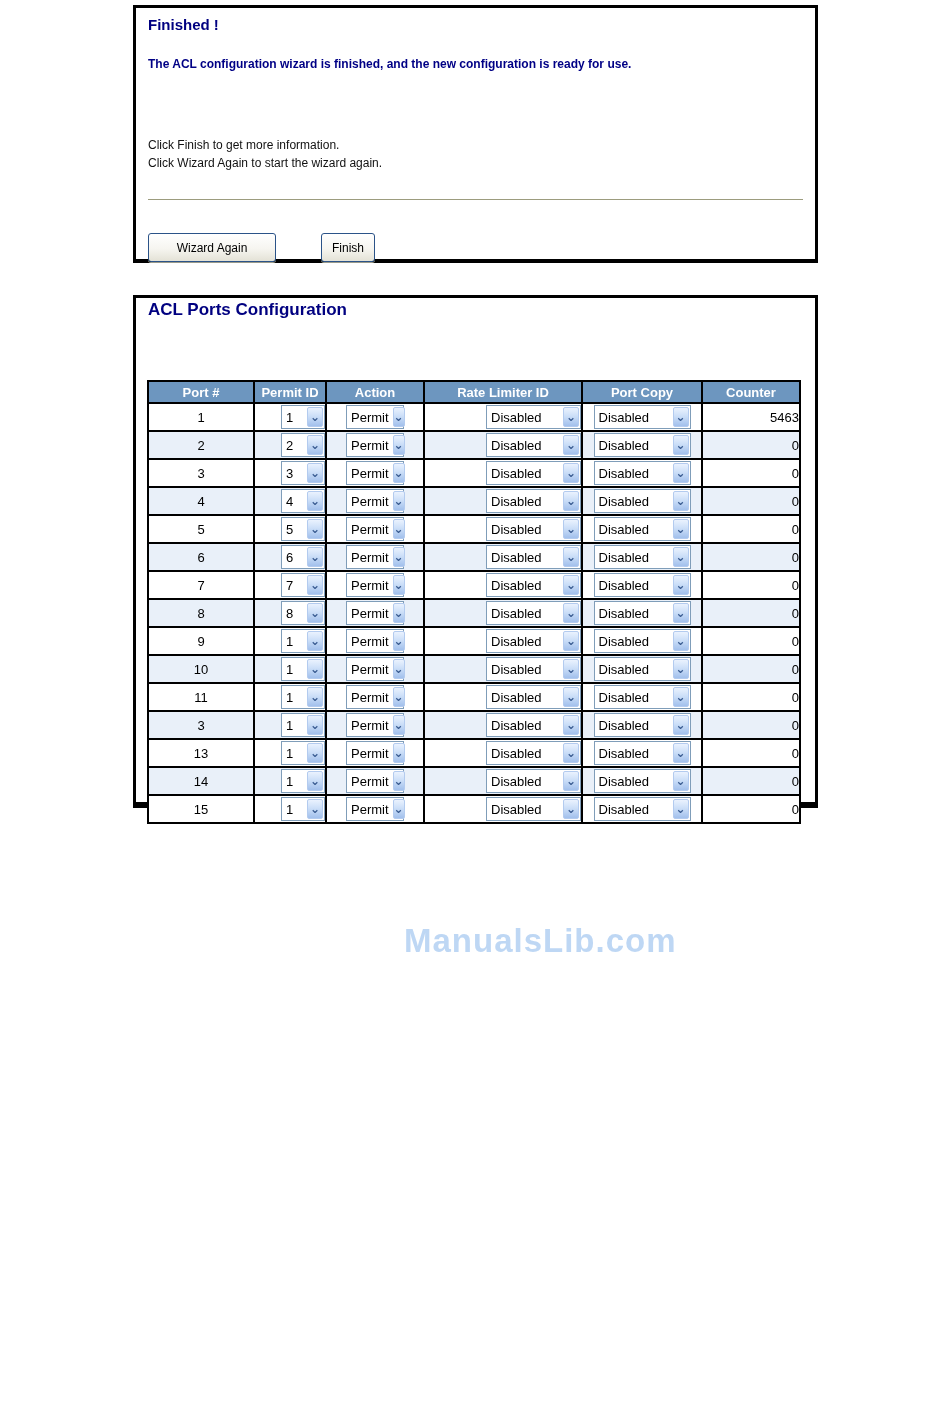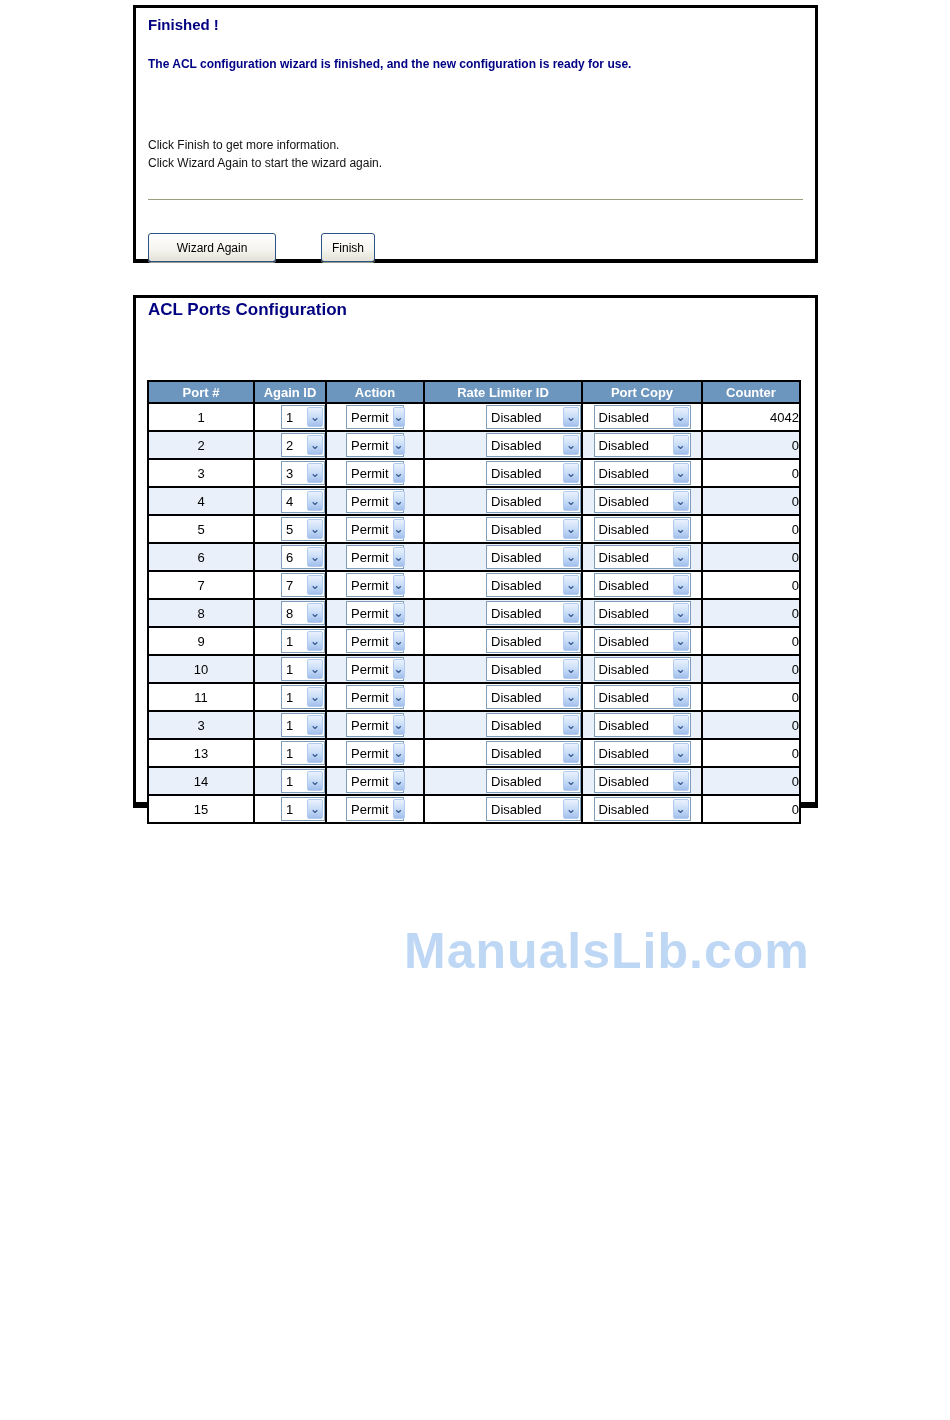--- a/index.html
+++ b/index.html
@@ -93,21 +93,21 @@
     color: #3A5C91; font-weight: bold; font-size: 12px; line-height: 1;
     font-family: "DejaVu Sans", sans-serif;
   }
   .w-policy { width: 44px; }
   .w-action { width: 58px; }
   .w-rate   { width: 95px; }
   .w-copy   { width: 97px; }
 
   .watermark {
     position: absolute; left: 268px; top: 624px;
-    font-size: 50px; font-weight: bold; letter-spacing: 1px;
+    font-size: 33px; font-weight: bold; letter-spacing: 1px;
     color: rgba(150, 190, 238, 0.62);
     pointer-events: none; z-index: 5;
     font-family: "Liberation Sans", sans-serif;
   }
 </style>
 </head>
 <body>
 
 <div class="panel" id="wizard-panel">
   <div class="wizard-title">Finished !</div>
@@ -129,21 +129,21 @@
       <col style="width:104px">
         <col style="width:70px">
         <col style="width:96px">
       <col style="width:156px">
         <col style="width:118px">
         <col style="width:96px">
     </colgroup>
     <thead>
       <tr>
         <th>Port #</th>
-        <th>Again ID</th>
+        <th>Permit ID</th>
         <th>Action</th>
         <th>Rate Limiter ID</th>
         <th>Port Copy</th>
         <th>Counter</th>
       </tr>
     </thead>
     <tbody>
         <tr class="row-odd">
     <td class="c-port">1</td>
     <td class="c-policy">
@@ -163,21 +163,21 @@
         <span class="val">Disabled</span>
         <span class="arrow">⌄</span>
       </span>
     </td>
     <td class="c-copy">
       <span class="sel w-copy">
         <span class="val">Disabled</span>
         <span class="arrow">⌄</span>
       </span>
     </td>
-    <td class="c-counter">4042</td>
+    <td class="c-counter">5463</td>
   </tr>
         <tr class="row-even">
     <td class="c-port">2</td>
     <td class="c-policy">
       <span class="sel w-policy">
         <span class="val">2</span>
         <span class="arrow">⌄</span>
       </span>
     </td>
     <td class="c-action">

